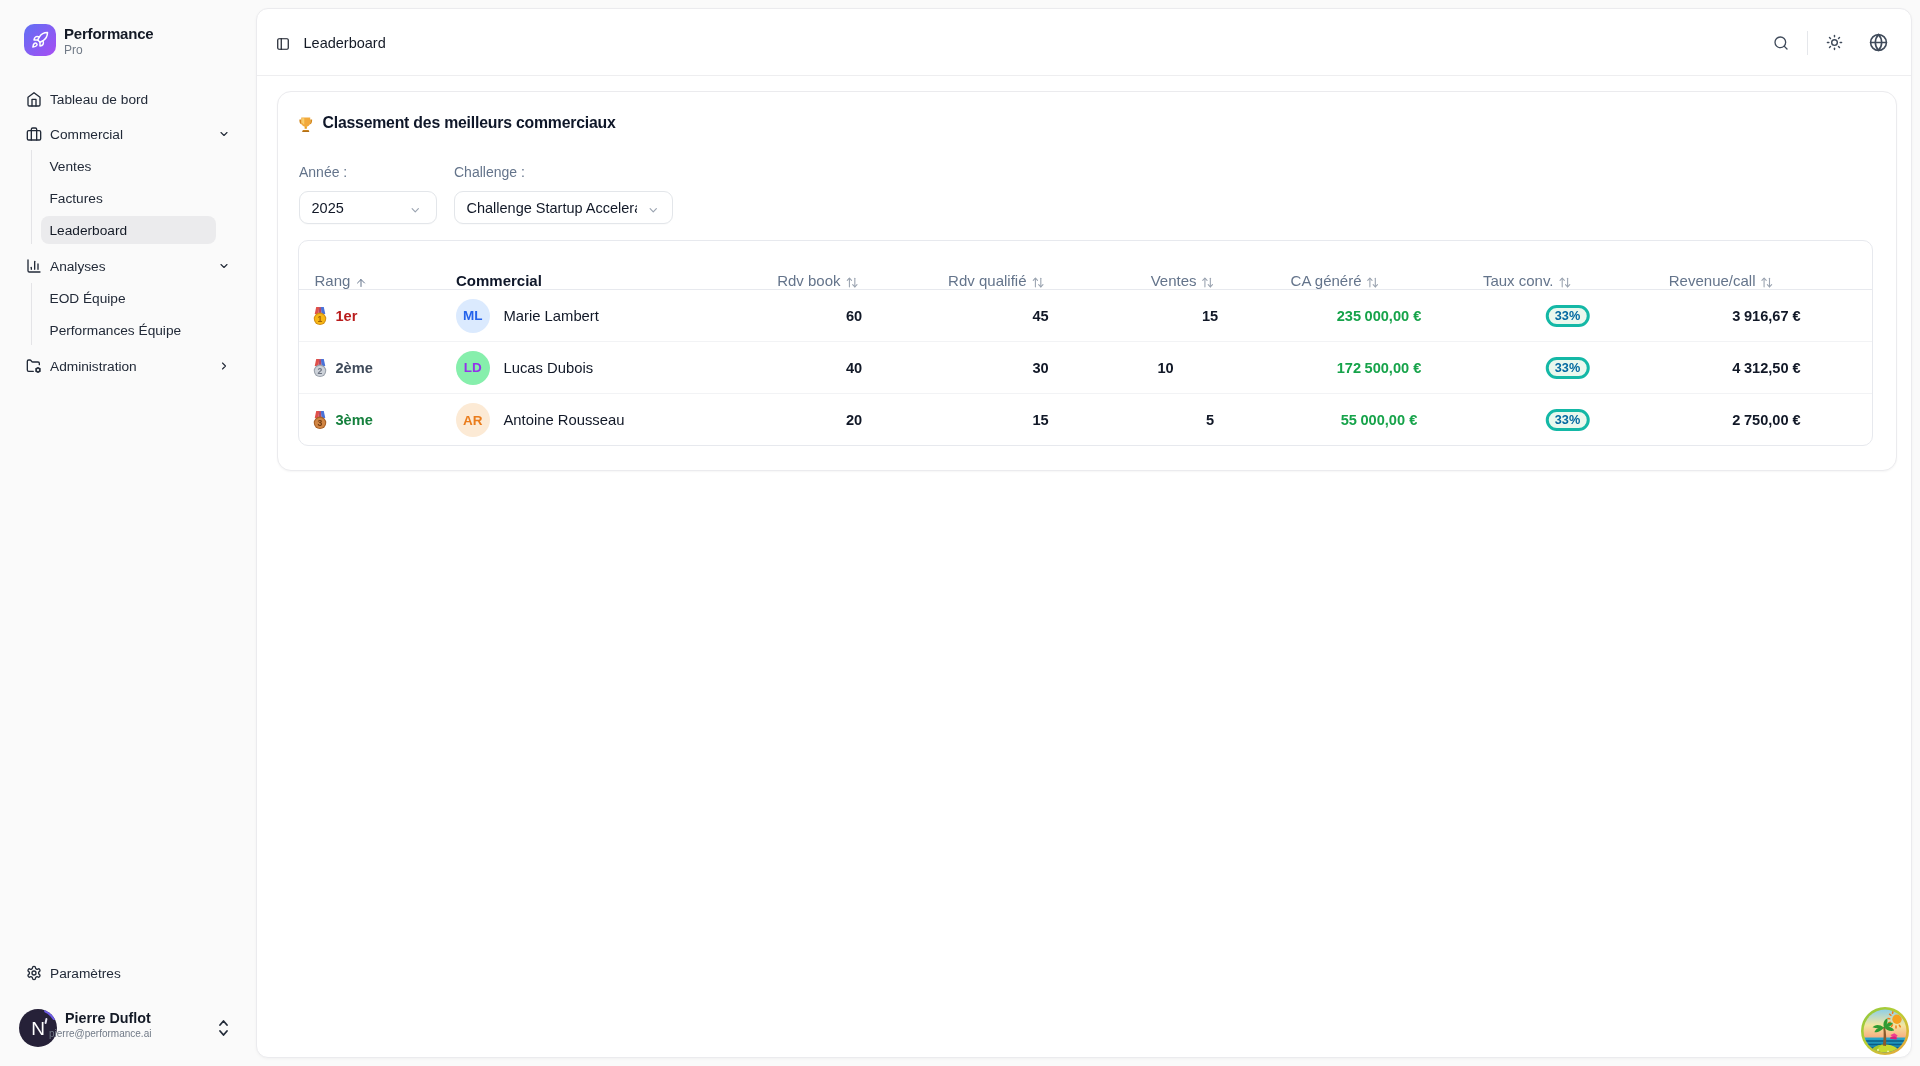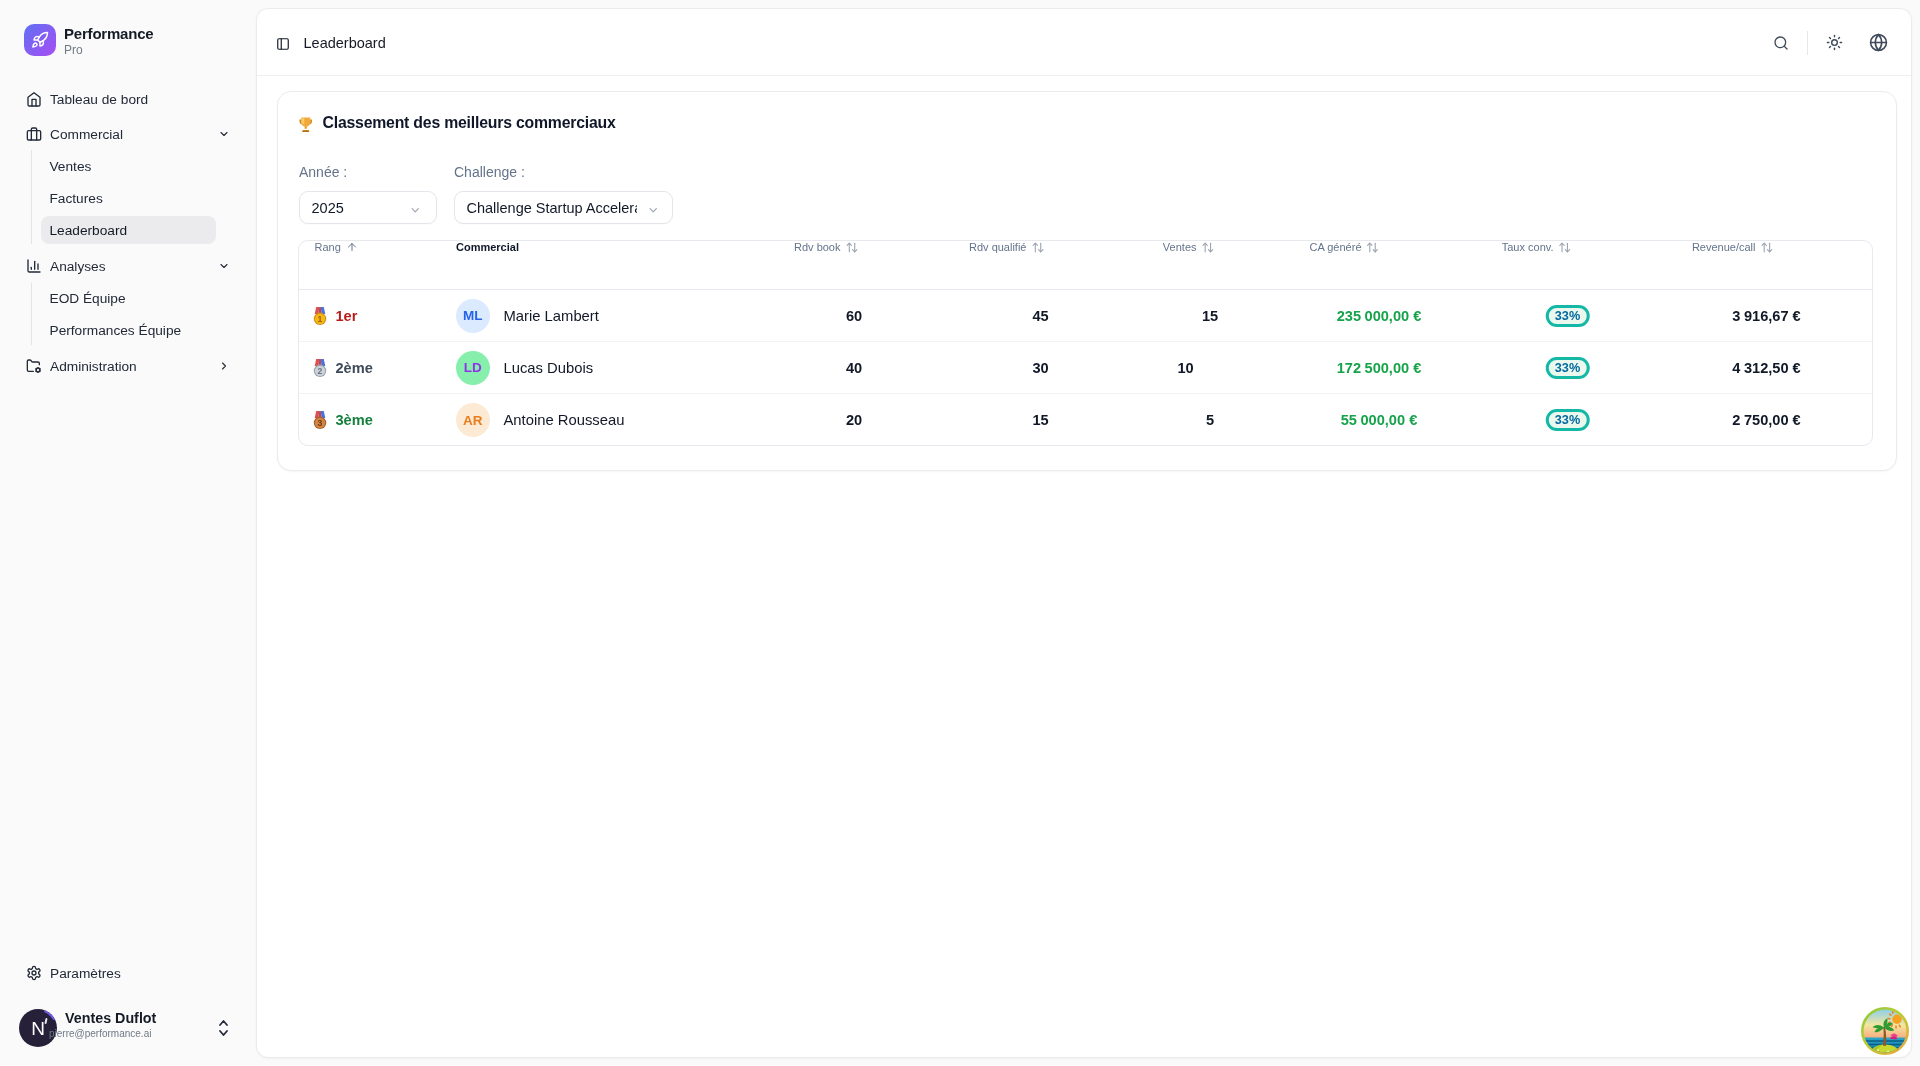--- a/index.html
+++ b/index.html
@@ -27,21 +27,21 @@
 #card .title{position:absolute;left:44.5px;top:21.5px;font-size:15.8px;font-weight:700;color:#0f1729;letter-spacing:-.2px}
 .flabel{position:absolute;top:72px;font-size:14px;color:#64748b}
 .select{position:absolute;top:99px;height:33px;background:#fff;border:1px solid #e3e6ea;border-radius:9px;display:flex;align-items:center;font-size:14.5px;color:#111827;box-shadow:0 1px 1px rgba(0,0,0,.02)}
 
 #tbl{position:absolute;left:19.5px;top:147.5px;width:1575px;height:206px;border:1px solid #e7e9ee;border-radius:10px}
 #tbl .hrow{position:absolute;left:0;top:0;width:100%;height:49px;border-bottom:1px solid #e7e9ee}
 #tbl .r{position:absolute;left:0;width:100%;height:52.3px}
 #tbl .r1{top:49px;border-bottom:1px solid #f2f3f5}
 #tbl .r2{top:101.3px;border-bottom:1px solid #f2f3f5}
 #tbl .r3{top:153.6px}
-.hc{position:absolute;top:0;height:49px;padding-bottom:17px;display:flex;align-items:flex-start;font-size:11px;font-weight:500;color:#64748b;white-space:nowrap}
+.hc{position:absolute;top:0;height:49px;padding-bottom:1px;display:flex;align-items:flex-end;font-size:15px;font-weight:500;color:#64748b;white-space:nowrap}
 .hr{transform:translateX(-100%)}
 .cellnum{position:absolute;transform:translate(-50%,-50%);font-size:14.6px;font-weight:700;color:#111827;white-space:nowrap}
 .green{color:#16a34a}
 .badge{position:absolute;transform:translate(-50%,-50%);width:44.5px;height:22px;background:#eaf8ee;border:3px solid #14b8a6;border-radius:11px;display:flex;align-items:center;justify-content:center;font-size:12.7px;font-weight:700;color:#0369a1}
 .rank{position:absolute;transform:translateY(-50%);font-size:14.6px;font-weight:700;white-space:nowrap}
 .avatar{position:absolute;transform:translate(-50%,-50%);width:34px;height:34px;border-radius:50%;display:flex;align-items:center;justify-content:center;font-size:13.5px;font-weight:600}
 .pname{position:absolute;transform:translateY(-50%);font-size:14.8px;font-weight:500;color:#111827;white-space:nowrap}
 .medal{position:absolute;transform:translate(-50%,-50%)}
 .sorticon{margin-left:5px}
 
@@ -125,21 +125,21 @@
       </svg>
     Paramètres
   </div>
 
   <div class="abs" style="left:19px;top:1009px;width:38px;height:38px;border-radius:50%;background:#262138;overflow:hidden">
     <div class="abs" style="left:25px;top:-9px;width:20px;height:20px;border-radius:50%;background:#6d5ae8"></div>
     <div class="abs" style="left:2px;top:2px;width:34px;height:34px;border-radius:50%;background:#262138"></div>
     <div class="abs" style="left:0;top:0;width:38px;height:38px;text-align:center;line-height:40px;font-size:19px;color:#fff;font-weight:400">N</div>
     <div class="abs" style="left:26px;top:9px;width:1.5px;height:6px;border-radius:1px;background:#e8e6f2;transform:rotate(12deg)"></div>
   </div>
-  <div class="abs" style="left:65px;top:1010px;font-size:14.3px;font-weight:700;color:#141a26">Ventes Duflot</div>
+  <div class="abs" style="left:65px;top:1010px;font-size:14.3px;font-weight:700;color:#141a26">Pierre Duflot</div>
   <div class="abs" style="left:49px;top:1028px;font-size:10px;color:#717a87">pierre@performance.ai</div>
   <svg class="abs" style="left:218px;top:1019px" width="11" height="18" viewBox="0 0 11 18" fill="none" stroke="#222a38" stroke-width="1.8" stroke-linecap="round" stroke-linejoin="round">
       <path d="m2 6 3.5-4L9 6"></path>
       <path d="m2 12 3.5 4L9 12"></path>
     </svg>
 </div>
 
 <div id="main">
   <div id="topbar">
     <svg class="abs" style="left:19px;top:28px" width="14" height="14" viewBox="0 0 24 24" fill="none" stroke="#141a26" stroke-width="2" stroke-linecap="round" stroke-linejoin="round">
@@ -281,21 +281,21 @@
             <path d="M8.2 0.4h1.6L10.4 7H7.6z" fill="#b14a68"></path>
             <circle cx="9" cy="11.7" r="5.9" fill="#9aa1ab"></circle>
             <circle cx="9" cy="11.7" r="4.9" fill="#cdd2d9"></circle>
             <text x="9" y="14.8" text-anchor="middle" font-size="8.2" font-weight="bold" fill="#6b7280" font-family="Liberation Sans">2</text>
           </svg>
         <div class="rank" style="left:37px;top:26px;color:#3f4a5a">2ème</div>
         <div class="avatar" style="left:174.3px;top:26px;background:#86efac;color:#9333ea">LD</div>
         <div class="pname" style="left:205px;top:26px">Lucas Dubois</div>
         <div class="cellnum" style="left:555.5px;top:26px">40</div>
         <div class="cellnum" style="left:742px;top:26px">30</div>
-        <div class="cellnum" style="left:887px;top:26px">10</div>
+        <div class="cellnum" style="left:867px;top:26px">10</div>
         <div class="cellnum green" style="left:1080.5px;top:26px">172<span class="ts"></span>500,00&nbsp;€</div>
         <div class="badge" style="left:1269px;top:26px">33%</div>
         <div class="cellnum" style="left:1468px;top:26px">4<span class="ts"></span>312,50&nbsp;€</div>
       </div>
 
       <div class="r r3">
         <svg class="medal" style="left:21.5px;top:26px" width="19" height="19" viewBox="0 0 18 18">
             <path d="M5.4 0.4h2.8L7.6 7H4z" fill="#e0504a"></path>
             <path d="M9.8 0.4h2.8L14 7h-3.6z" fill="#4a72d8"></path>
             <path d="M8.2 0.4h1.6L10.4 7H7.6z" fill="#b14a68"></path>

